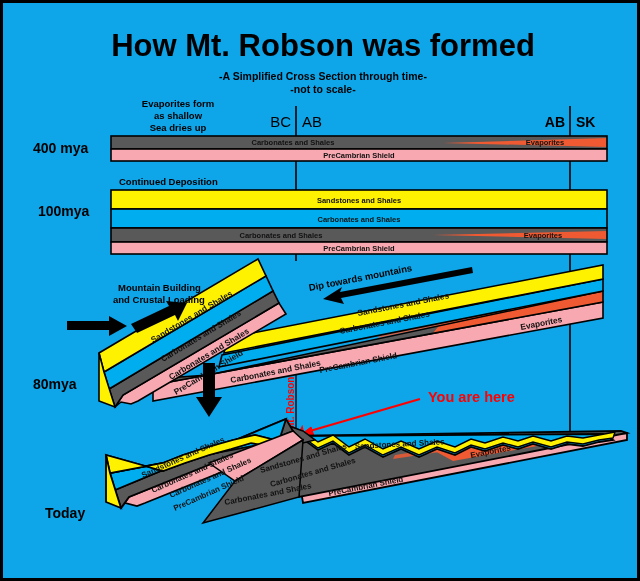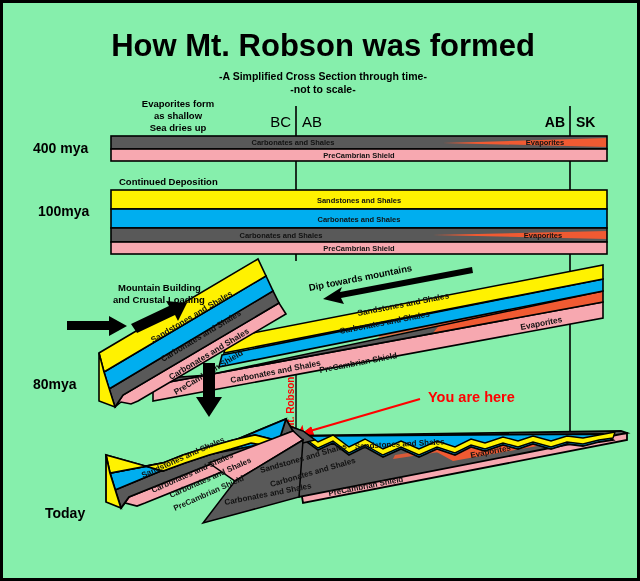--- a/index.html
+++ b/index.html
@@ -1,20 +1,20 @@
 <!DOCTYPE html>
 <html><head>
 <meta charset="utf-8">
 <style>
   html,body{margin:0;padding:0;background:#ffffff;}
   body{font-family:"Liberation Sans",sans-serif;}
   #page{
     position:relative;
     width:640px;height:581px;
-    background:#86efac;
+    background:#0ea5e9;
     border:3px solid #000000;
     box-sizing:border-box;
     overflow:hidden;
   }
   #diagram{position:absolute;left:0;top:0;width:640px;height:581px;}
 </style>
 </head>
 <body>
 
 <div id="page">

